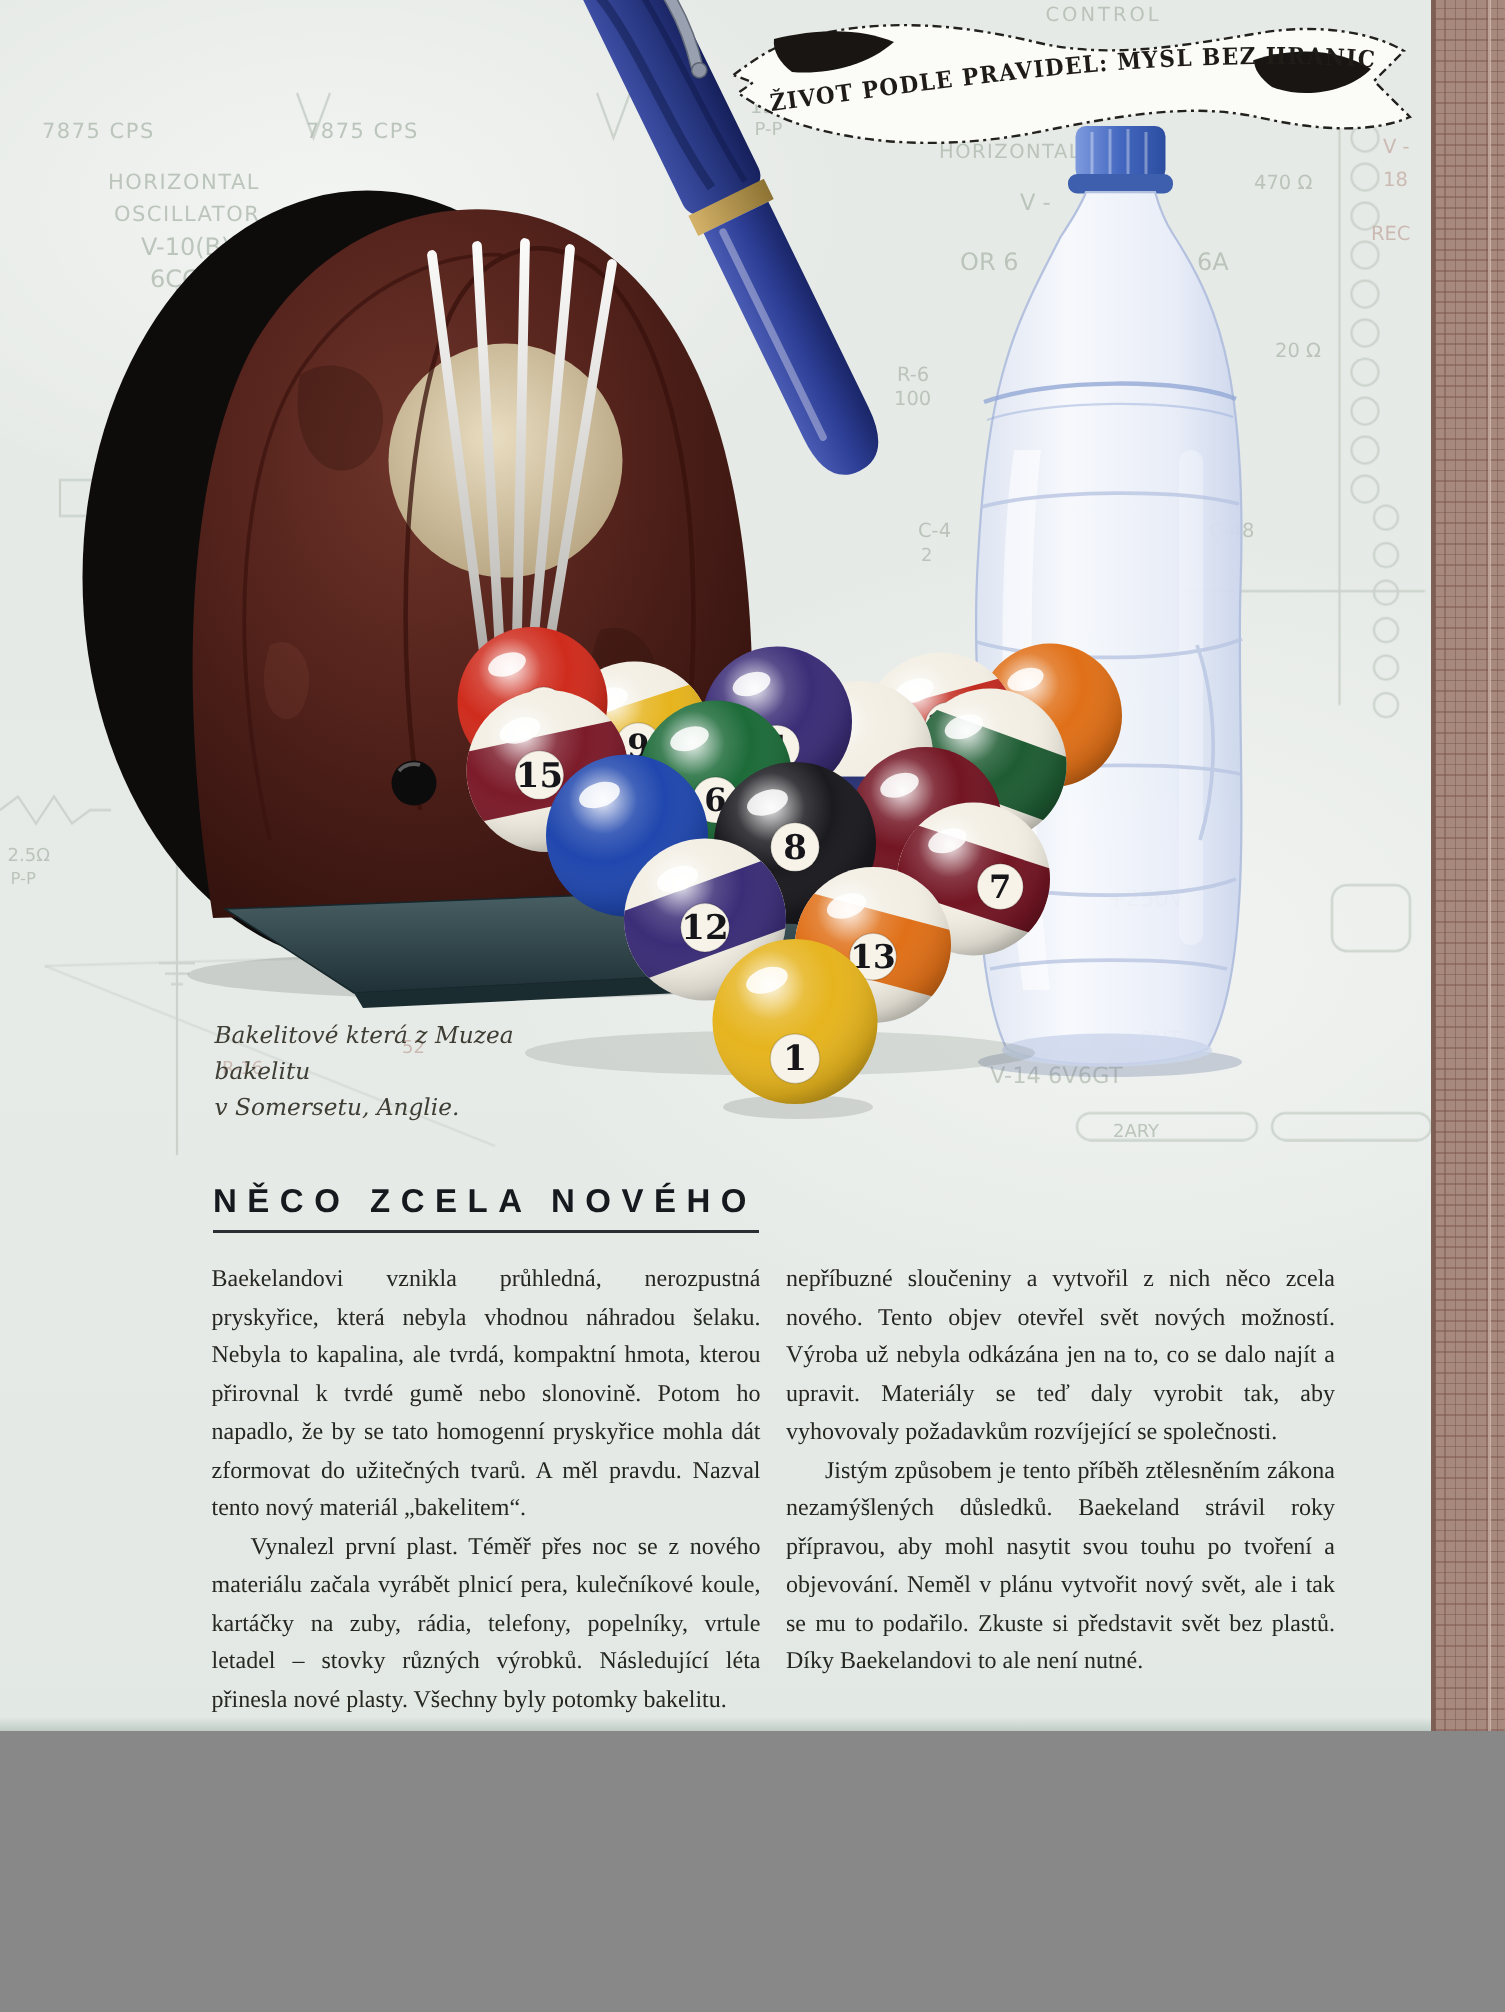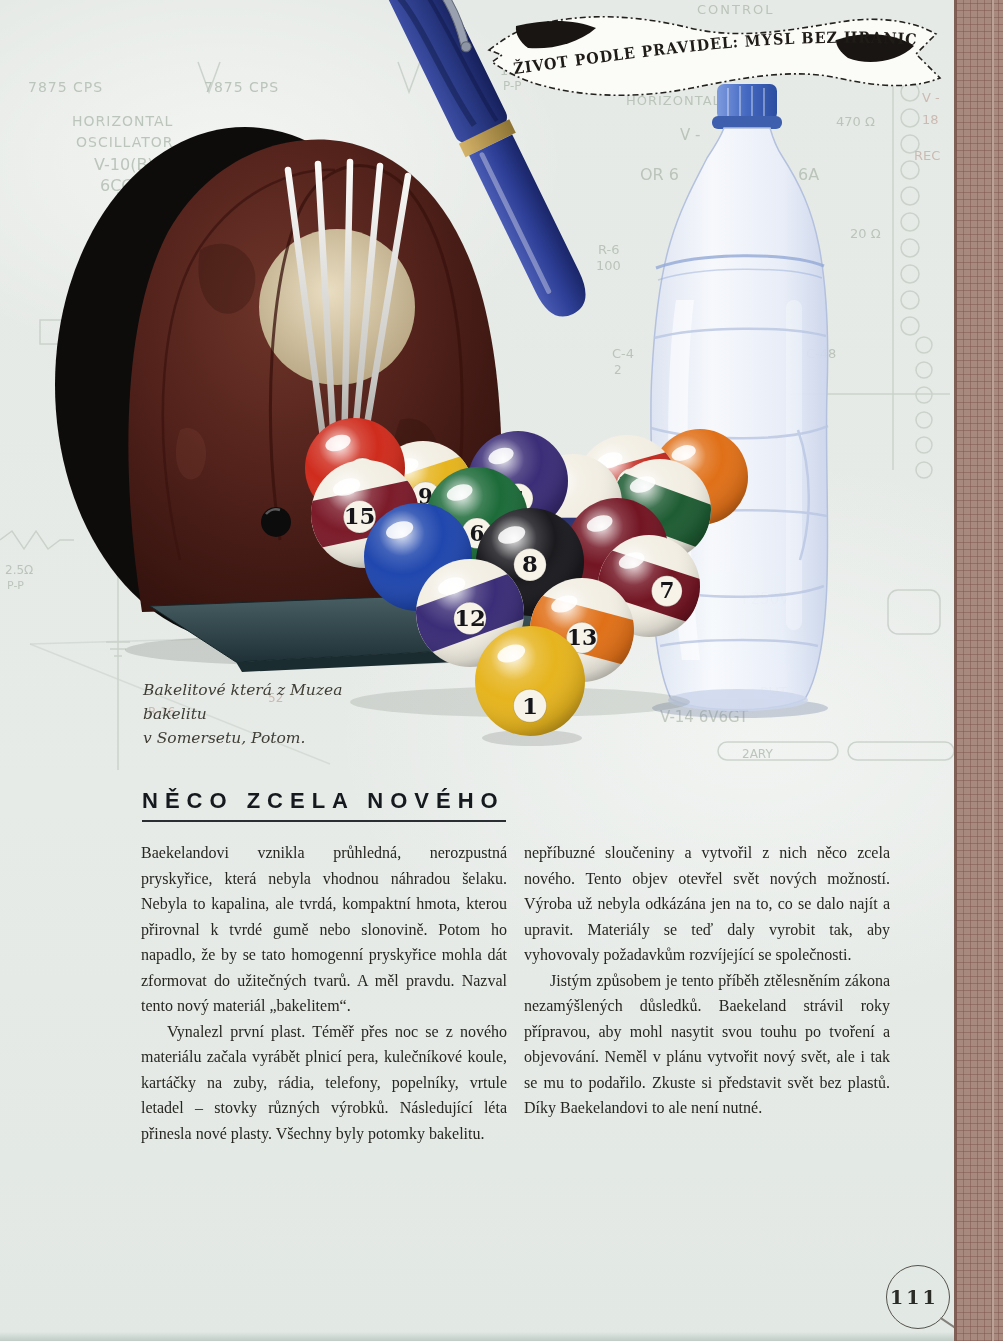--- a/index.html
+++ b/index.html
@@ -1,17 +1,17 @@
 <!DOCTYPE html>
 <html><head>
 <meta charset="utf-8">
 <style>
   html,body{margin:0;padding:0;background:#888;}
   #page{
-    position:relative;width:1003px;height:1341px;overflow:hidden;
+    position:relative;width:1003px;height:1154px;overflow:hidden;
     background:
       radial-gradient(ellipse 500px 300px at 22% 12%, rgba(255,255,255,.5), rgba(255,255,255,0) 70%),
       radial-gradient(ellipse 600px 400px at 75% 55%, rgba(248,250,248,.6), rgba(255,255,255,0) 70%),
       linear-gradient(180deg,#e6eae6 0%,#e7ebe8 60%,#e2e8e4 100%);
     font-family:"Liberation Serif",serif;
   }
   #artwork{position:absolute;left:0;top:0;z-index:1;}
   .textlayer{position:absolute;z-index:2;}
   #caption{
     left:143px;top:678px;width:260px;
@@ -428,21 +428,21 @@
     <path d="M836,40 C866,30 896,34 914,46 C898,62 868,66 848,58 C840,52 836,46 836,40 Z" fill="#181512"></path>
     <path id="bannerTextPath" d="M514,74 C620,60 700,48 790,44 C840,42 880,42 930,46" fill="none"></path>
     <text font-family="'DejaVu Serif',serif" font-weight="bold" font-size="15.5" letter-spacing="1" fill="#1f1c18">
       <textPath href="#bannerTextPath" textLength="405" lengthAdjust="spacingAndGlyphs">ŽIVOT PODLE PRAVIDEL: MYSL BEZ HRANIC</textPath>
     </text>
   </g>
 </svg>
 
 <div class="textlayer" id="caption">
   <div>Bakelitové která z Muzea bakelitu</div>
-  <div>v Somersetu, Potom.</div>
+  <div>v Somersetu, Anglie.</div>
 </div>
 
 <div class="textlayer" id="heading">NĚCO ZCELA NOVÉHO</div>
 <div class="textlayer" id="heading-rule"></div>
 
 <div class="textlayer col" id="col-left">
   <p>Baekelandovi vznikla průhledná, nerozpustná pryskyřice, která nebyla vhodnou náhradou šelaku. Nebyla to kapalina, ale tvrdá, kompaktní hmota, kterou přirovnal k tvrdé gumě nebo slonovině. Potom ho napadlo, že by se tato homogenní pryskyřice mohla dát zformovat do užitečných tvarů. A měl pravdu. Nazval tento nový materiál „bakelitem“.</p>
   <p>Vynalezl první plast. Téměř přes noc se z nového materiálu začala vyrábět plnicí pera, kulečníkové koule, kartáčky na zuby, rádia, telefony, popelníky, vrtule letadel – stovky různých výrobků. Následující léta přinesla nové plasty. Všechny byly potomky bakelitu.</p>
 </div>
 <div class="textlayer col" id="col-right">

